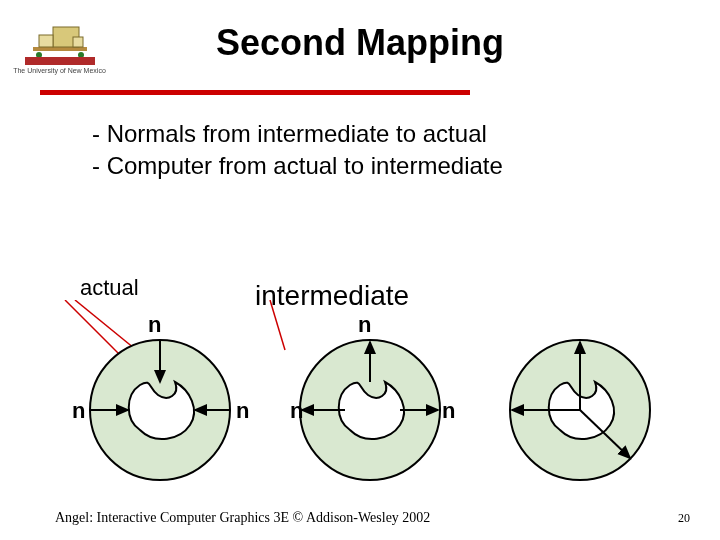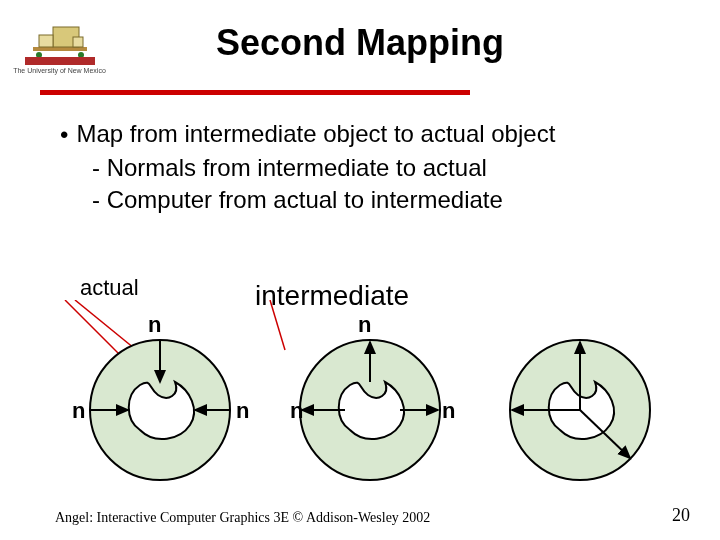--- a/index.html
+++ b/index.html
@@ -85,21 +85,21 @@
     bottom: 14px;
     left: 55px;
     font-size: 14px;
     color: #000000;
     font-family: "Times New Roman", serif;
   }
   .pagenum {
     position: absolute;
     bottom: 14px;
     right: 30px;
-    font-size: 18px;
+    font-size: 12px;
     color: #000;
     font-family: "Times New Roman", serif;
   }
 </style>
 </head>
 <body>
 
 <div class="logo">
   <svg width="70" height="50" viewBox="0 0 70 50">
     <rect x="8" y="32" width="54" height="4" fill="#b58a3e"></rect>
@@ -110,23 +110,20 @@
     <circle cx="56" cy="40" r="3" fill="#2a7a2a"></circle>
     <rect x="0" y="42" width="70" height="8" fill="#b02a2a"></rect>
   </svg>
   <div class="logo-caption">The University of New Mexico</div>
 </div>
 
 <div class="title">Second Mapping</div>
 <div class="rule"></div>
 
 <div class="body">
-  <div>
-    <span class="bullet-dot">•</span><span>Map from intermediate object to actual object</span>
-  </div>
   <div class="sub">- Normals from intermediate to actual</div>
   <div class="sub">- Computer from actual to intermediate</div>
 </div>
 
 <div class="label-actual">actual</div>
 <div class="label-inter">intermediate</div>
 
 <div class="diagrams">
 <svg width="640" height="190" viewBox="0 0 640 190">
   <defs>

